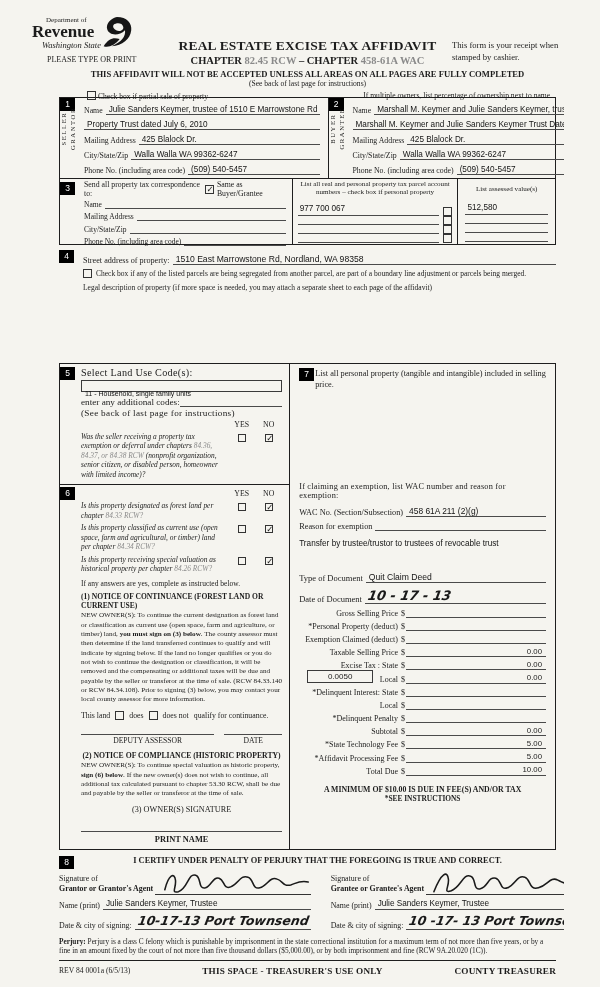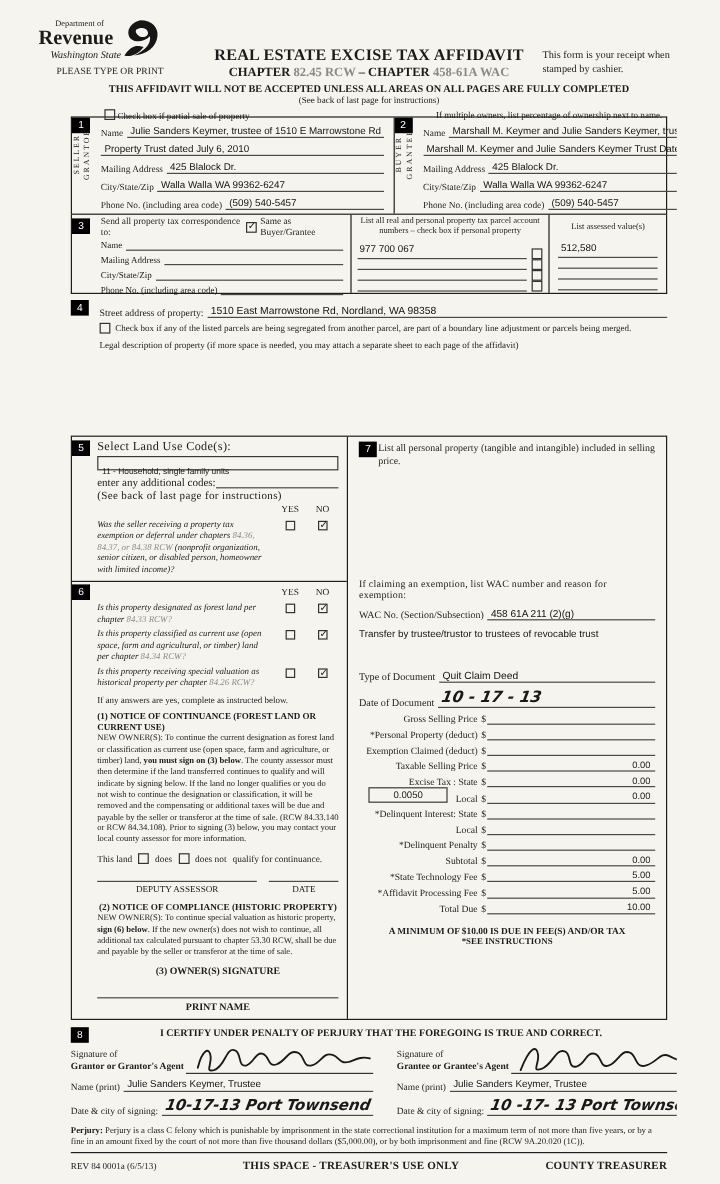--- a/index.html
+++ b/index.html
@@ -82,21 +82,21 @@
   .nt1 { font-weight: bold; font-size: 7.55px; margin-top: 4px; line-height: 1.25; }
   .nbody { font-size: 7.15px; line-height: 1.3; margin-top: 1px; }
   .landrow { display: flex; align-items: center; gap: 5px; font-size: 7.8px; margin-top: 7px; }
   .deprow { display: flex; gap: 10px; margin-top: 14px; }
   .depline { flex: 2.3; border-bottom: 0.9px solid #4a4a4a; }
   .dateline { flex: 1; border-bottom: 0.9px solid #4a4a4a; }
   .deplabels { display: flex; gap: 10px; font-size: 7.6px; margin-top: 1px; }
   .deplabels span:first-child { flex: 2.3; text-align: center; }
   .deplabels span:last-child { flex: 1; text-align: center; }
   .nt2 { font-weight: bold; font-size: 7.7px; text-align: center; margin-top: 6px; }
-  .sig3 { font-weight: bold; font-size: 8.2px; text-align: center; margin-top: 6px; }
+  .sig3 { font-weight: normal; font-size: 8.2px; text-align: center; margin-top: 6px; }
   .ownline { border-bottom: 0.9px solid #4a4a4a; margin-top: 17px; }
   .printname { font-weight: bold; font-size: 8.4px; text-align: center; margin-top: 3px; }
 
   .col7 { flex: 1; position: relative; padding: 4px 9px 4px 9px; }
   .s7title { font-size: 8.3px; line-height: 1.35; padding-left: 16px; }
   .sp1 { height: 92px; }
   .exintro { font-size: 8.3px; letter-spacing: .2px; }
   .wacrow { display: flex; align-items: flex-end; font-size: 8.3px; height: 17px; }
   .reasonrow { display: flex; align-items: flex-end; font-size: 8.3px; height: 14px; }
   .reasonval { margin-top: 1px; }
@@ -120,21 +120,21 @@
   .sigcol { flex: 1; }
   .sigrow { display: flex; align-items: flex-end; height: 30px; }
   .siglabels { font-size: 7.9px; line-height: 1.3; white-space: nowrap; padding-right: 2px; }
   .siglabels .b { font-weight: bold; }
   .sigline { flex: 1; border-bottom: 1px solid #333; position: relative; height: 100%; }
   .sig { position: absolute; left: 4px; bottom: -6px; }
   .namerow { display: flex; align-items: flex-end; height: 15px; font-size: 7.9px; }
   .daterow { display: flex; align-items: flex-end; height: 20px; font-size: 7.9px; }
 
   .perjury { font-size: 7.3px; line-height: 1.32; margin-top: 7px; border-bottom: 1.4px solid #1e1e1e; padding-bottom: 4px; }
-  .footrow { display: flex; justify-content: space-between; align-items: flex-end; margin-top: 5px; gap: 36px; }
+  .footrow { display: flex; justify-content: space-between; align-items: center; margin-top: 5px; gap: 36px; }
   .rev { font-size: 7.6px; }
   .tspace { font-weight: bold; font-size: 9.2px; letter-spacing: .2px; }
   .county { font-weight: bold; font-size: 9.2px; letter-spacing: .2px; }
 </style>
 </head>
 <body>
 
 <div class="page">
 <div class="content">
 
@@ -406,20 +406,24 @@
 
     <div class="col7">
       <div class="badge" style="top:4px;left:9px;">7</div>
       <div class="s7title">List all  personal property (tangible and intangible) included in selling price.</div>
       <div class="sp1"></div>
       <div class="exintro">If claiming an exemption, list WAC number and reason for exemption:</div>
       <div class="wacrow">
         <span class="flabel">WAC No. (Section/Subsection)</span>
         <span class="fline"><span class="val" style="font-size:8.4px;">458 61A 211 (2)(g)</span></span>
       </div>
+      <div class="reasonrow">
+        <span class="flabel">Reason for exemption</span>
+        <span class="fline"></span>
+      </div>
       <div class="reasonval"><span class="val">Transfer by trustee/trustor to trustees of revocable trust</span></div>
       <div class="sp2"></div>
       <div class="typerow">
         <span class="flabel">Type of Document</span>
         <span class="fline"><span class="val" style="font-size:8.6px;">Quit Claim Deed</span></span>
       </div>
       <div class="docdaterow">
         <span class="flabel">Date of Document</span>
         <span class="fline"><span class="hand" style="font-size:13px;">10 - 17 - 13</span></span>
       </div>

